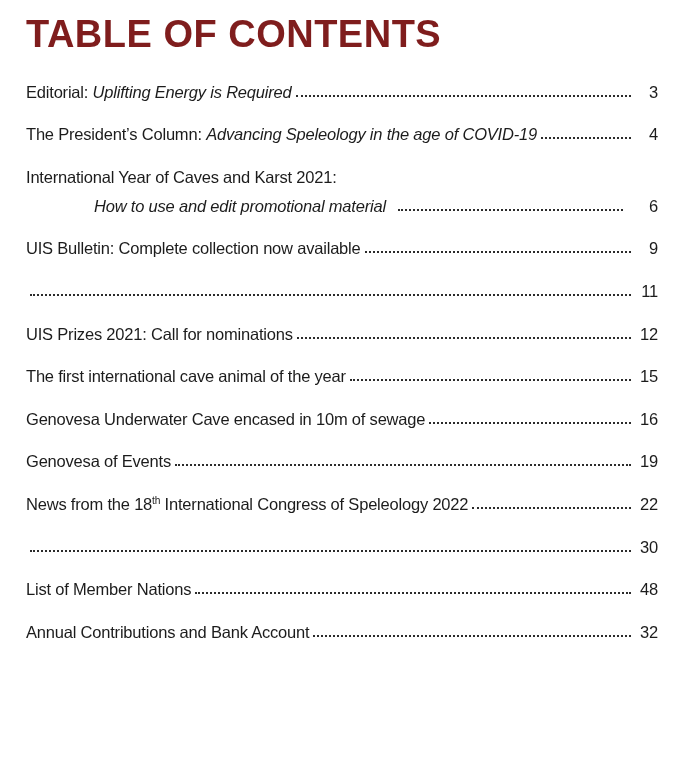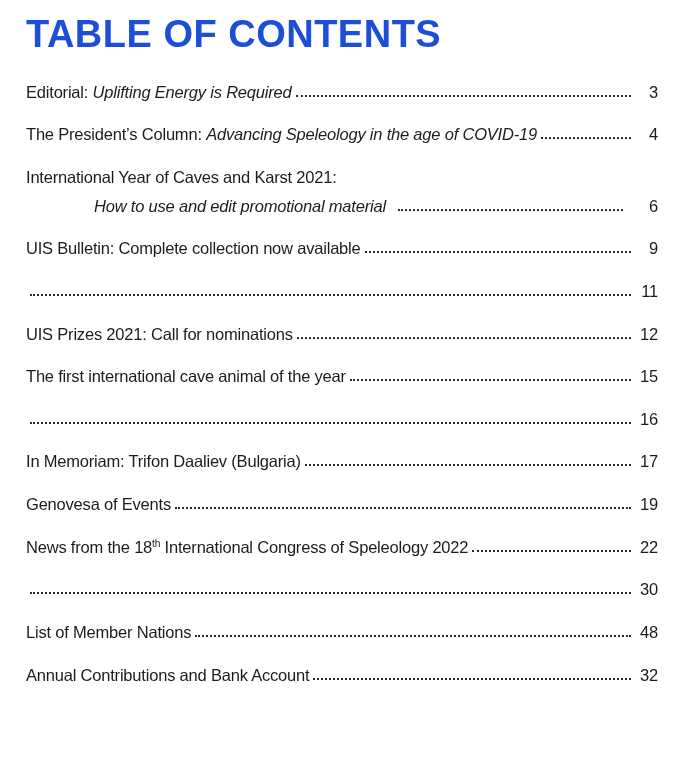--- a/index.html
+++ b/index.html
@@ -47,21 +47,21 @@
   .page-num{
     min-width:22px;
     text-align:right;
     flex-shrink:0;
   }
 </style>
 </head>
 <body>
 
 <div class="page">
-  <h1 class="title" style="color: #1d4ed8;">TABLE OF CONTENTS</h1>
+  <h1 class="title" style="color: #7f1d1d;">TABLE OF CONTENTS</h1>
   <div class="toc-list">
       <div class="toc-row">
     <span class="txt"><span>Editorial: </span><span class="it">Uplifting Energy is Required</span></span>
     <span class="leader" style="border-bottom-color: rgb(43, 43, 43);"></span>
     <span class="page-num">3</span>
   </div>
       <div class="toc-row">
     <span class="txt"><span>The President’s Column: </span><span class="it">Advancing Speleology in the age of COVID-19</span></span>
     <span class="leader" style="border-bottom-color: rgb(43, 43, 43);"></span>
     <span class="page-num">4</span>
@@ -88,27 +88,23 @@
     <span class="txt"><span>UIS Prizes 2021: Call for nominations</span></span>
     <span class="leader" style="border-bottom-color: rgb(43, 43, 43);"></span>
     <span class="page-num">12</span>
   </div>
       <div class="toc-row">
     <span class="txt"><span>The first international cave animal of the year</span></span>
     <span class="leader" style="border-bottom-color: rgb(43, 43, 43);"></span>
     <span class="page-num">15</span>
   </div>
       <div class="toc-row">
+    <span class="txt"><span>Genovesa Underwater Cave encased in 10m of sewage</span></span>
     <span class="leader" style="border-bottom-color: rgb(43, 43, 43);"></span>
     <span class="page-num">16</span>
-  </div>
-      <div class="toc-row">
-    <span class="txt"><span>In Memoriam: Trifon Daaliev (Bulgaria)</span></span>
-    <span class="leader" style="border-bottom-color: rgb(43, 43, 43);"></span>
-    <span class="page-num">17</span>
   </div>
       <div class="toc-row">
     <span class="txt"><span>Genovesa of Events</span></span>
     <span class="leader" style="border-bottom-color: rgb(43, 43, 43);"></span>
     <span class="page-num">19</span>
   </div>
       <div class="toc-row">
     <span class="txt"><span>News from the 18</span><sup>th</sup><span> International Congress of Speleology 2022</span></span>
     <span class="leader" style="border-bottom-color: rgb(43, 43, 43);"></span>
     <span class="page-num">22</span>

